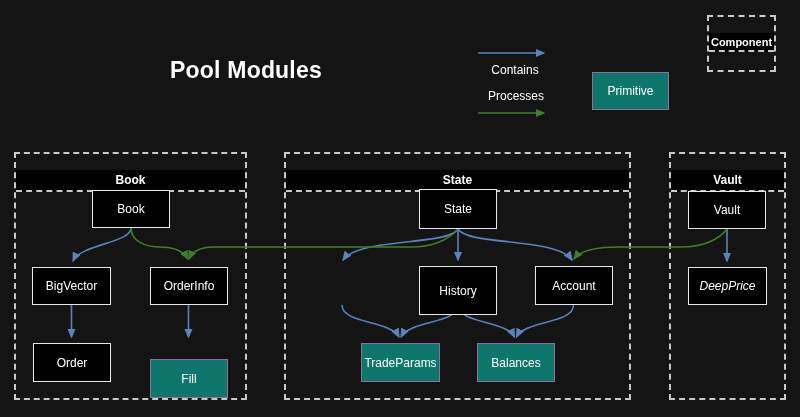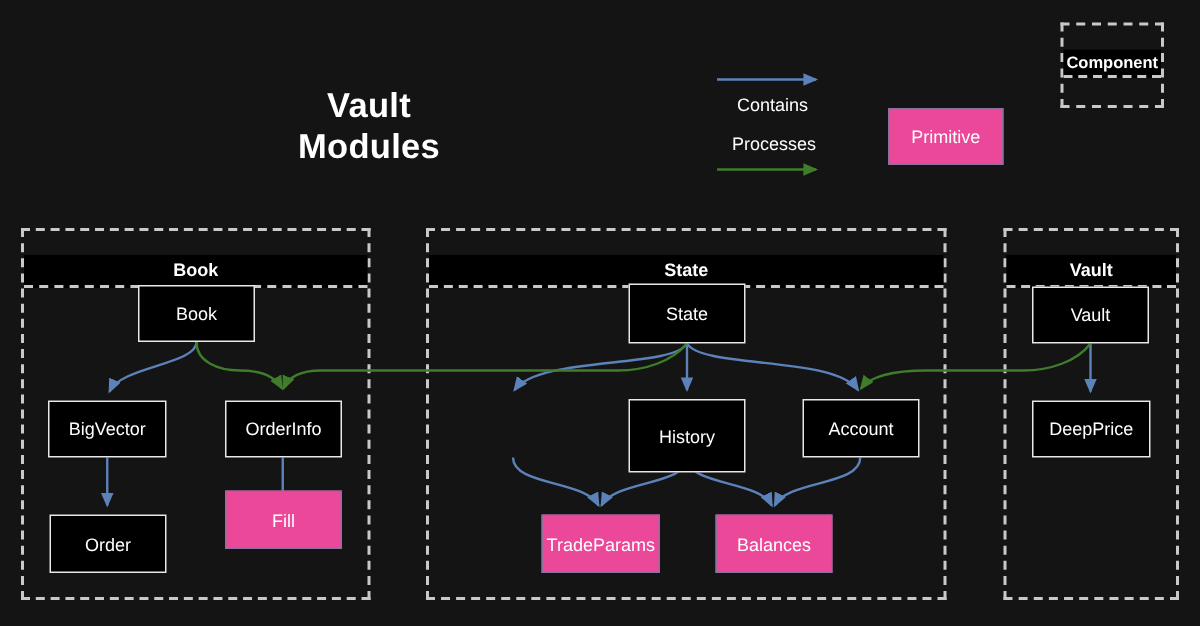--- a/index.html
+++ b/index.html
@@ -24,35 +24,35 @@
   .c-book  { left:14px;  top:152px; width:233px; height:248px; }
   .c-state { left:284px; top:152px; width:347px; height:248px; }
   .c-vault { left:669px; top:152px; width:117px; height:248px; }
 
   
   .node {
     position:absolute; box-sizing:border-box; background:#000;
     border:1.5px solid #e9e9e9; display:flex; align-items:center;
     justify-content:center; font-size:12px; color:#fff;
   }
-  .node.primitive { background:#ec4899; border-color:#8d6fa0; }
+  .node.primitive { background:#0f766e; border-color:#8d6fa0; }
 
   .n-book        { left:92px;  top:190px; width:78px; height:38px; }
   .n-bigvector   { left:32px;  top:267px; width:79px; height:38px; }
   .n-orderinfo   { left:150px; top:267px; width:78px; height:38px; }
   .n-order       { left:33px;  top:343px; width:78px; height:39px; }
-  .n-fill        { left:150px; top:327px; width:78px; height:39px; }
+  .n-fill        { left:150px; top:359px; width:78px; height:39px; }
   .n-state       { left:419px; top:189px; width:78px; height:40px; }
   .n-governance  { left:303px; top:266px; width:79px; height:39px; }
   .n-history     { left:419px; top:266px; width:78px; height:49px; }
   .n-account     { left:535px; top:266px; width:78px; height:39px;text-align:right; }
   .n-tradeparams { left:361px; top:343px; width:79px; height:39px; }
   .n-balances    { left:477px; top:343px; width:78px; height:39px; }
   .n-vault       { left:688px; top:191px; width:78px; height:38px; }
-  .n-deepprice   { left:688px; top:267px; width:79px; height:38px; }
+  .n-deepprice   { left:688px; top:267px; width:79px; height:38px;font-style:italic; }
 
   
   .legend-label { position:absolute; font-size:12px; text-align:center; }
   .l-contains  { left:480px; top:31px;  width:70px;margin-top:32px; }
   .l-processes { left:478px; top:89px;  width:76px; }
   .l-module    { left:592px; top:15px;  width:77px; height:39px; }
   .l-primitive { left:592px; top:72px;  width:77px; height:38px; }
   .l-component { left:707px; top:15px;  width:69px; height:57px; }
   .l-component .container-header { height:17px; font-size:11px; }
 
@@ -60,21 +60,21 @@
   .edges-layer { position:absolute; left:0; top:0; width:800px; height:417px; pointer-events:none; }
   .edge { fill:none; stroke-width:1.6px; }
   .edge.contains  { stroke:#5c82ba; }
   .edge.processes { stroke:#3f7d2b; }
 </style>
 </head>
 <body>
 
 <div class="stage">
 
-  <div class="title">Vault Modules</div>
+  <div class="title">Pool Modules</div>
 
   <div class="legend-label l-contains">Contains</div>
   <div class="legend-label l-processes">Processes</div>
   <div class="node primitive l-primitive">
     <span>Primitive</span>
   </div>
   <div class="container l-component">
     <div class="container-header">Component</div>
   </div>
 

